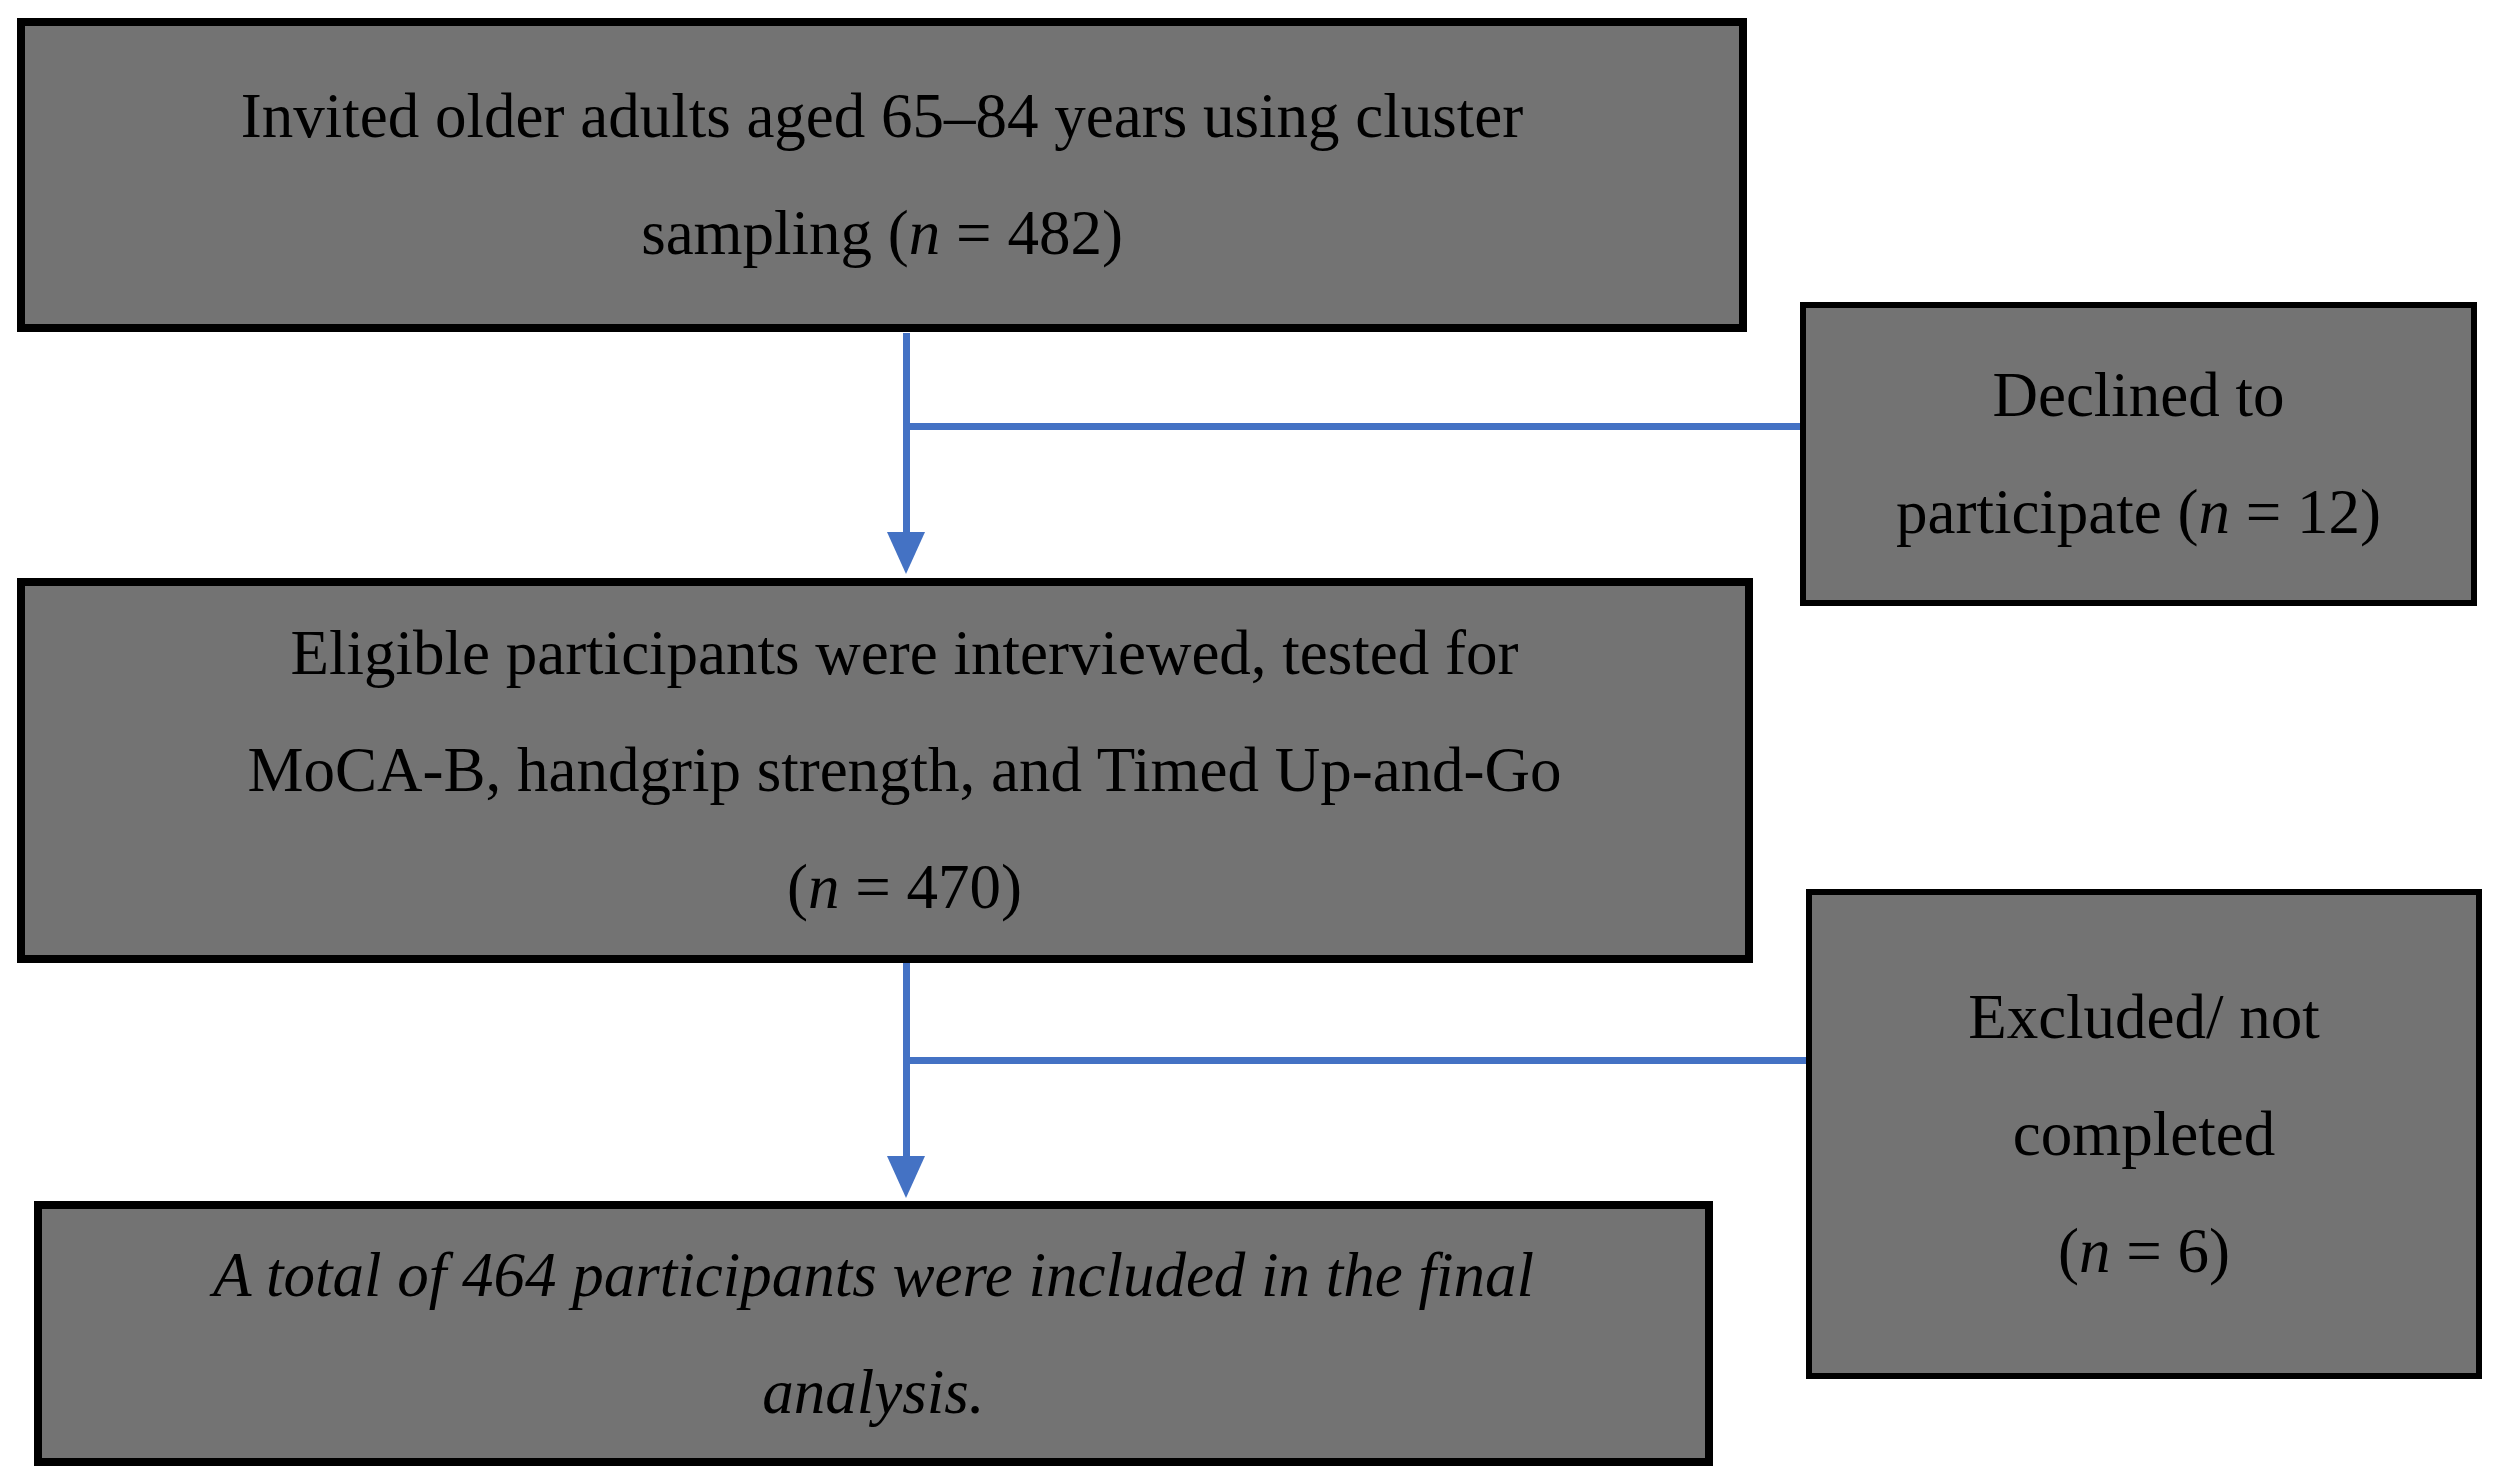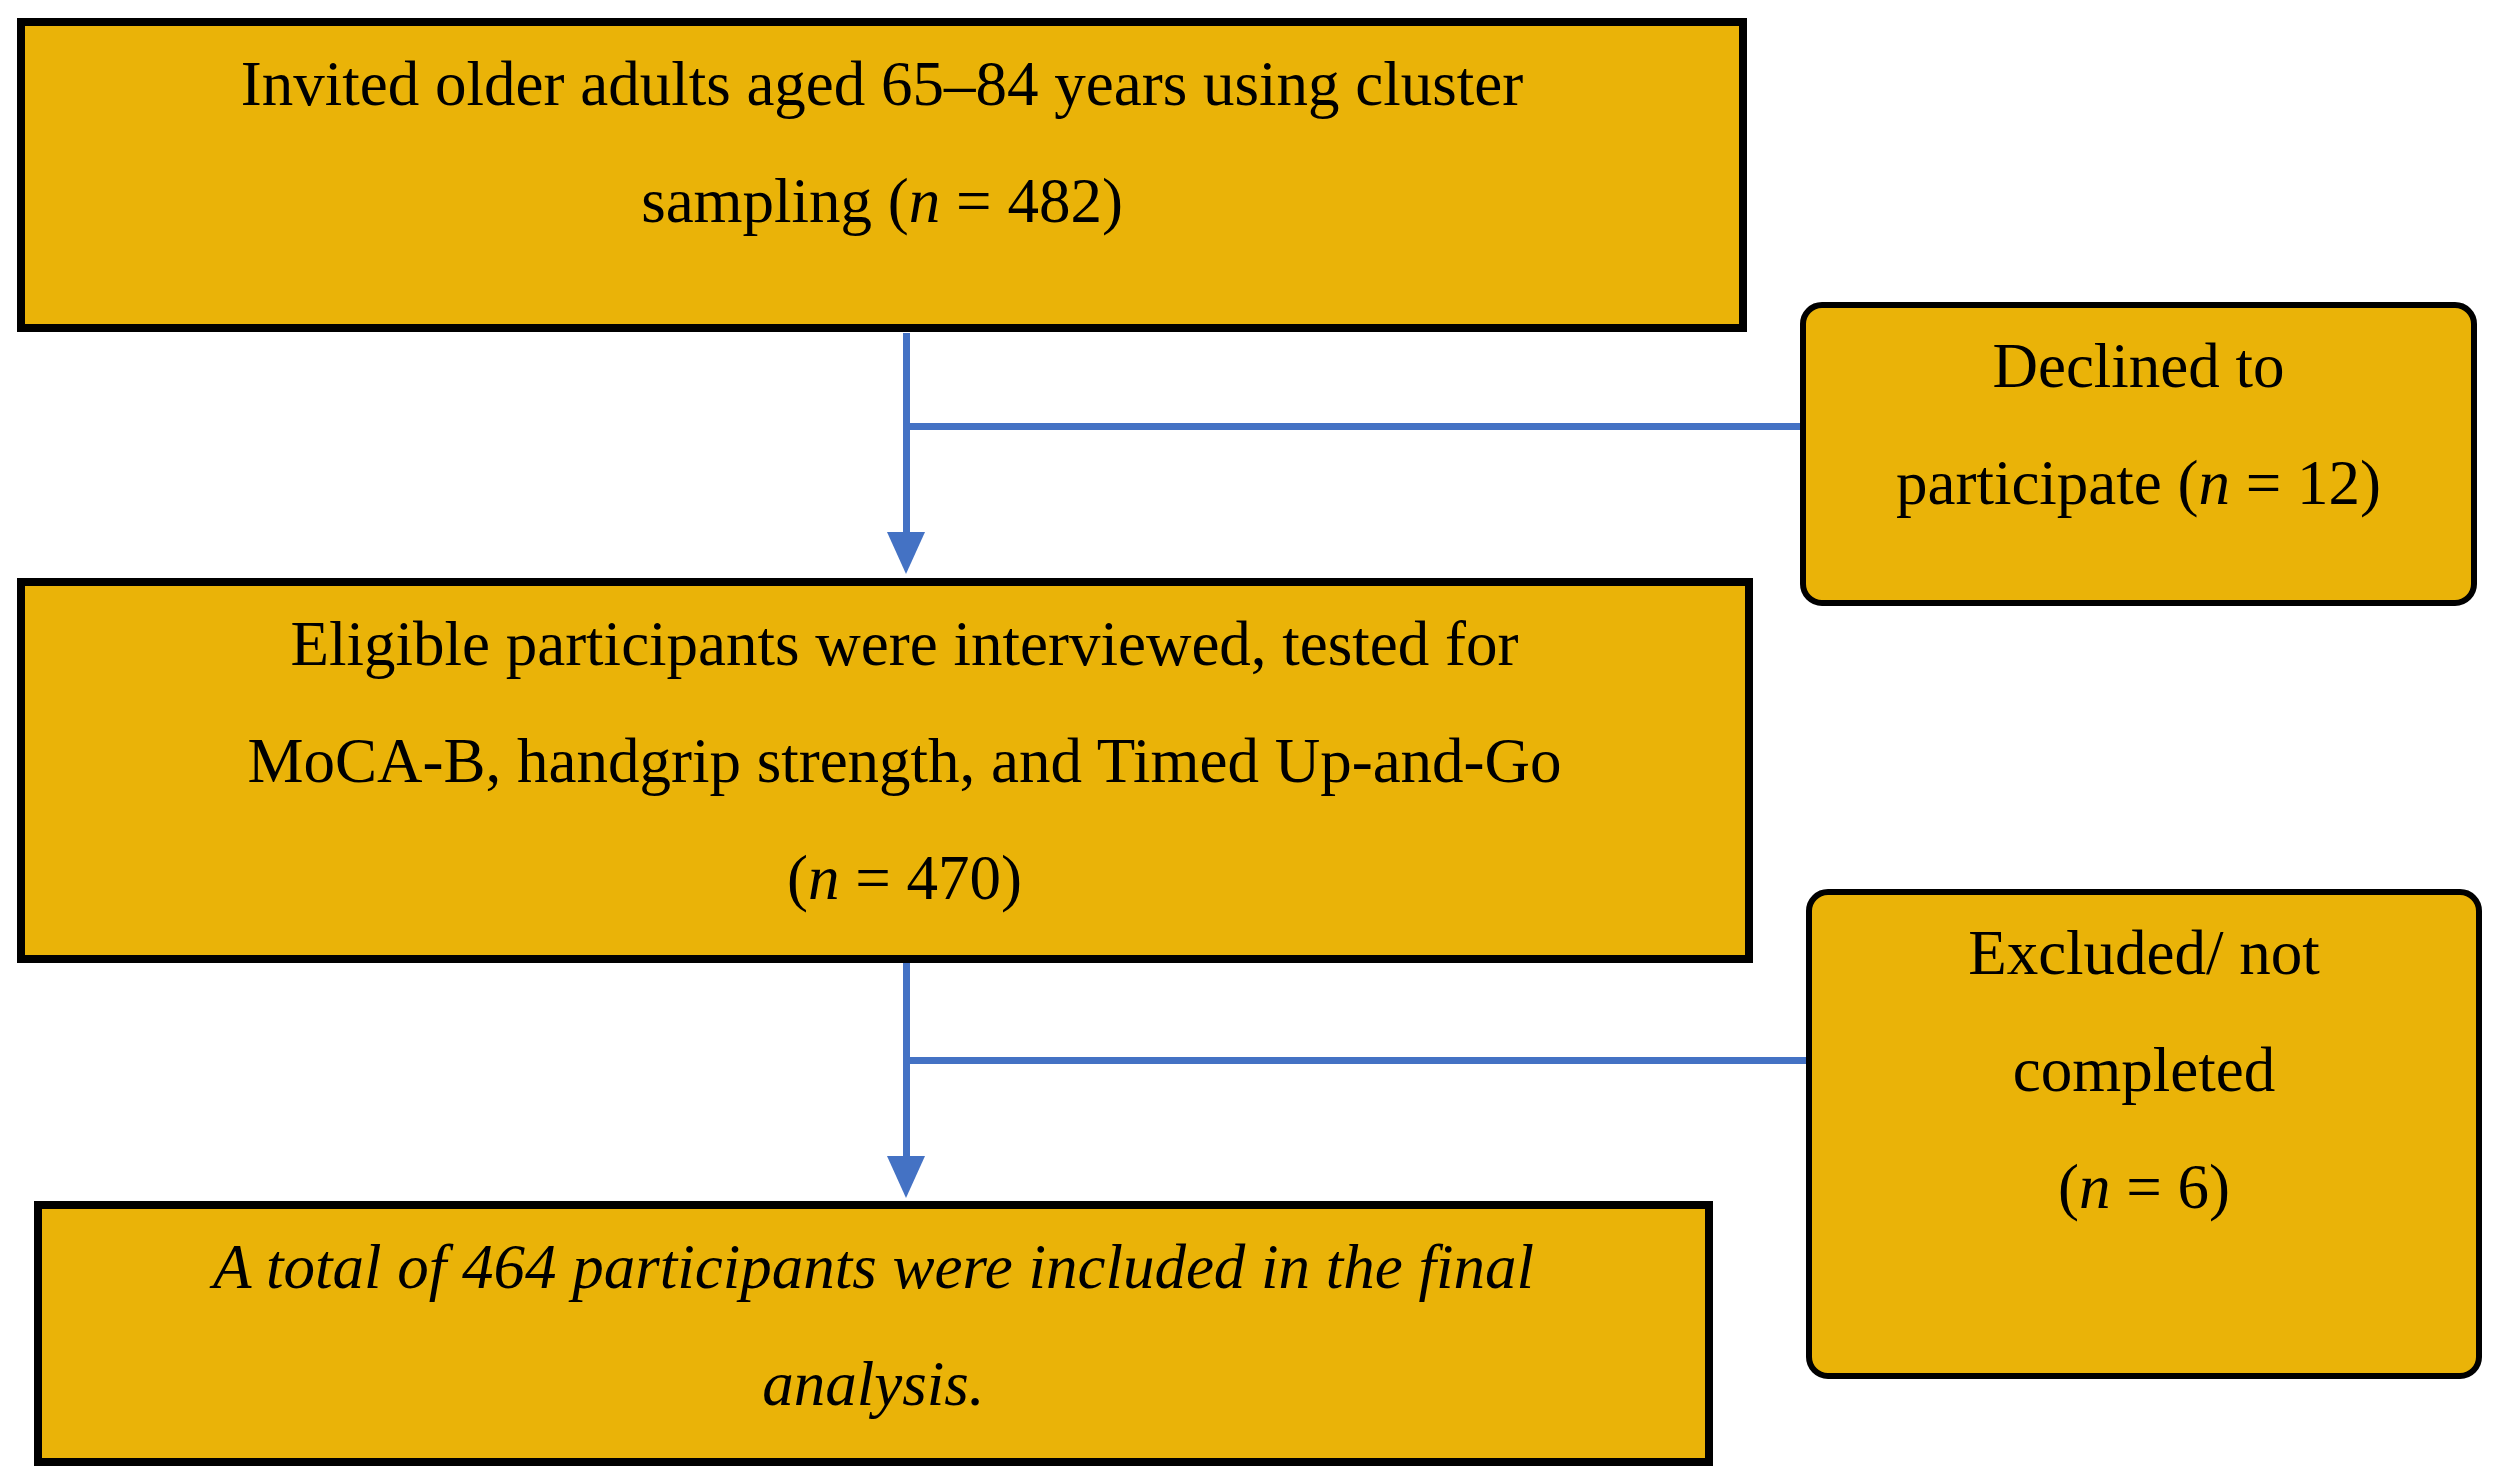--- a/index.html
+++ b/index.html
@@ -12,34 +12,34 @@
     position: relative;
     width: 2500px;
     height: 1482px;
     background: #ffffff;
     font-family: "Liberation Serif", serif;
     color: #000000;
   }
   .box {
     position: absolute;
     box-sizing: border-box;
-    background: #eab308;
+    background: #737373;
     border: 8px solid #000000;
     display: flex;
     flex-direction: column;
+    justify-content: center;
     text-align: center;
     font-size: 63px;
     line-height: 117px;
   }
   .box .line {
     white-space: nowrap;
   }
   .box-thin {
     border-width: 6.4px;
-    border-radius: 22px;
   }
   #box-invited  { left: 17px;   top: 18.4px;   width: 1730px; height: 314px; }
   #box-eligible { left: 17px;   top: 578px;  width: 1736px; height: 385px; padding-left: 39px; }
   #box-final    { left: 34px;   top: 1201px; width: 1679px; height: 265px; font-style: italic; }
   #box-declined { left: 1800px; top: 302px;  width: 677px;  height: 304px; }
   #box-excluded { left: 1806px; top: 889px; width: 676px;  height: 490px; font-family: Liberation Serif, serif; }
 
   .vline, .hline {
     position: absolute;
     background: #4472C4;

